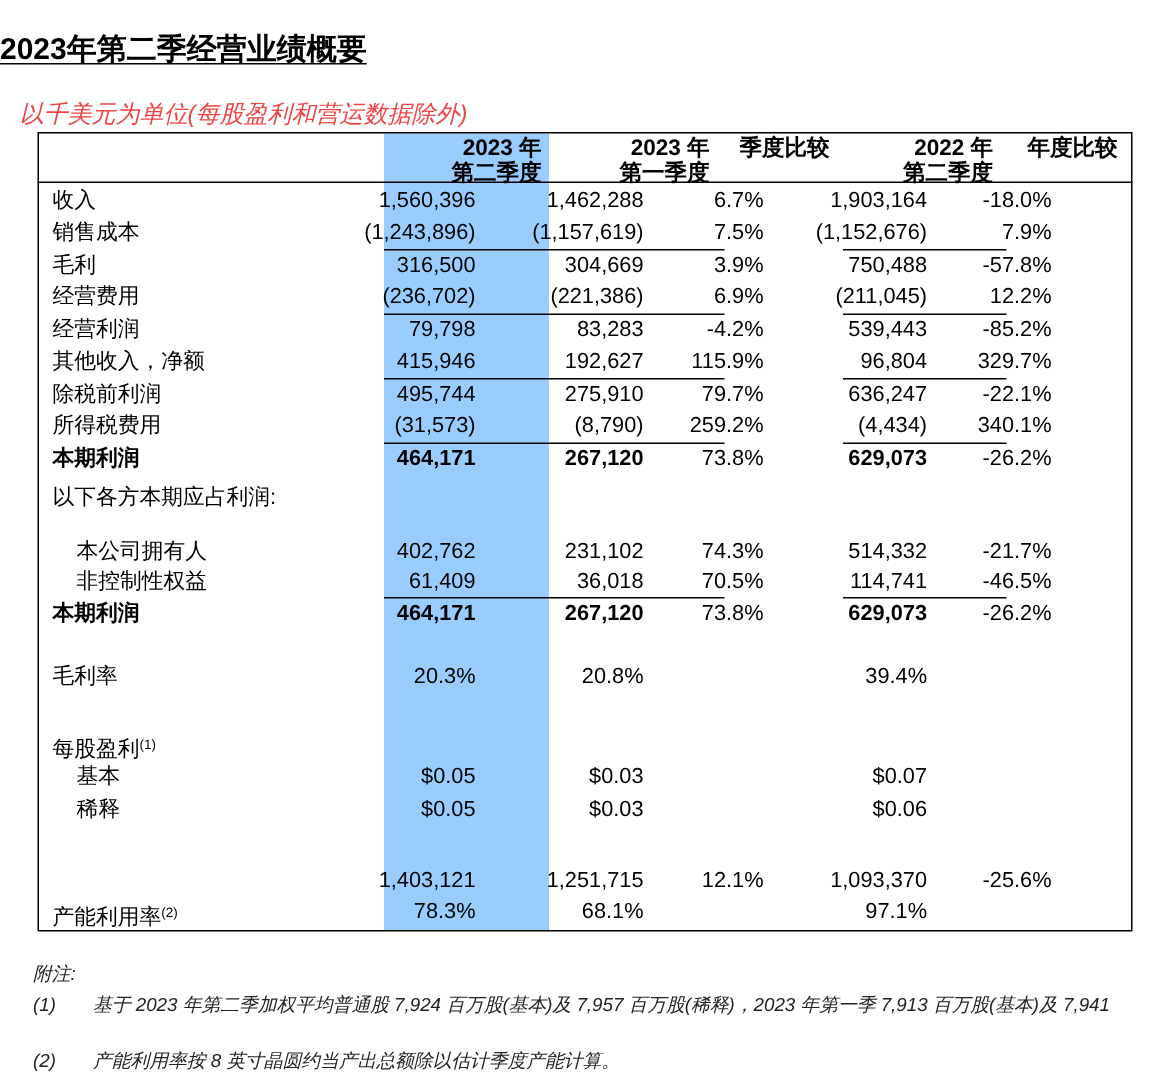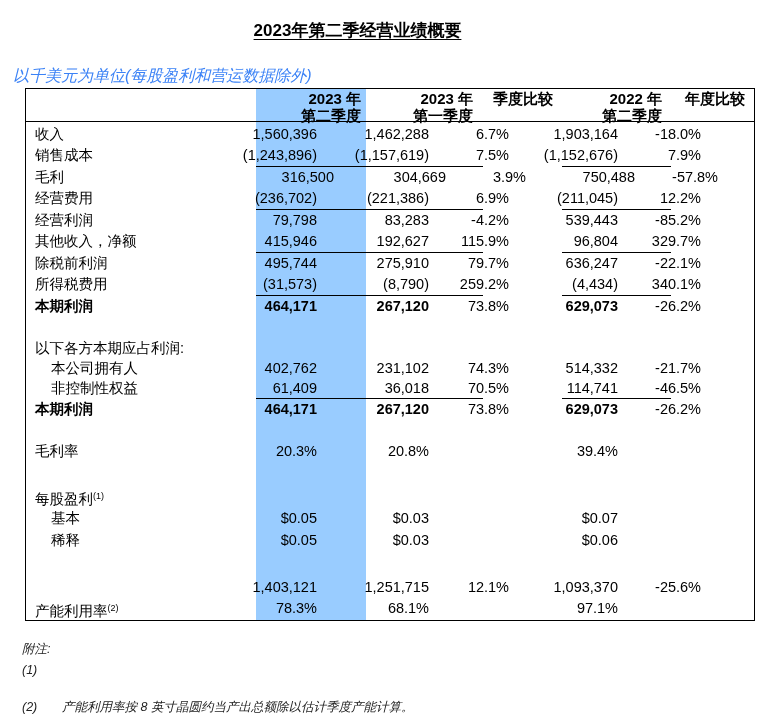--- a/index.html
+++ b/index.html
@@ -1,21 +1,21 @@
 <!DOCTYPE html>
 <html><head>
 <meta charset="utf-8">
 <style>
   html, body { margin: 0; padding: 0; background: #ffffff; }
   body { width: 779px; height: 721px; position: relative; overflow: hidden;
          font-family: "Liberation Sans", "DejaVu Sans", sans-serif; color: #000; }
-  .title { position: absolute; left: 0; width: 715px; top: 19px; text-align: center;
-           font-size: 17px; font-weight: bold; }
+  .title { position: absolute; left: 0; width: 715px; top: 19px; 
+           font-size: 20px; font-weight: bold; }
   .title span { text-decoration: underline; text-underline-offset: 3px; text-decoration-thickness: 1px; }
-  .unit { position: absolute; left: 13px; top: 66px; font-size: 16px; font-style: italic; color: #3b82f6; }
+  .unit { position: absolute; left: 13px; top: 66px; font-size: 16px; font-style: italic; color: #ef4444; }
   .table-box { position: absolute; left: 25px; top: 88px; width: 730px; height: 533px;
                border: 1px solid #000; box-sizing: border-box; }
   .blue-col { position: absolute; left: 256px; top: 89px; width: 110px; height: 531px; background: #99ccff; }
   .hdr-line { position: absolute; left: 25px; top: 121px; width: 730px; height: 0; border-top: 1.5px solid #000; }
   .hdr { position: absolute; font-size: 15px; font-weight: bold; text-align: right; line-height: 17px; }
   .row { position: absolute; left: 0; width: 735px; height: 20px; font-size: 14.5px; line-height: 20px; }
   .row .label { position: absolute; left: 35px; white-space: nowrap; }
   .row .label.indent { left: 51px; }
   .row .c { position: absolute; text-align: right; white-space: nowrap; }
   .row .c1 { right: calc(779px - 361px); }
@@ -72,21 +72,21 @@
 <div class="row" style="top:145px;">
   <span class="label">销售成本</span>
   <span class="c c1">(1,243,896)</span>
     <span class="c c2">(1,157,619)</span>
   <span class="c c3">7.5%</span>
     <span class="c c4">(1,152,676)</span>
   <span class="c c5">7.9%</span>
 </div>
 <div class="uline" style="left:256px; width:227px; top:166px;"></div>
 <div class="uline" style="left:562px; width:109px; top:166px;"></div>
-<div class="row" style="top:167px;padding-left:17px;">
+<div class="row" style="top:167px;">
   <span class="label">毛利</span>
   <span class="c c1">316,500</span>
     <span class="c c2">304,669</span>
   <span class="c c3">3.9%</span>
     <span class="c c4">750,488</span>
   <span class="c c5">-57.8%</span>
 </div>
 <div class="row" style="top:188px;">
   <span class="label">经营费用</span>
   <span class="c c1">(236,702)</span>
@@ -135,21 +135,21 @@
 <div class="uline" style="left:562px; width:109px; top:295px;"></div>
 <div class="row bold" style="top:296px;">
   <span class="label">本期利润</span>
   <span class="c c1">464,171</span>
     <span class="c c2">267,120</span>
   <span class="c c3">73.8%</span>
     <span class="c c4">629,073</span>
   <span class="c c5">-26.2%</span>
 </div>
 
-<div class="row" style="top:338px;">
+<div class="row" style="top:322px;">
   <span class="label">以下各方本期应占利润:</span>
 </div>
 <div class="row" style="top:358px;">
   <span class="label indent">本公司拥有人</span>
   <span class="c c1">402,762</span>
     <span class="c c2">231,102</span>
   <span class="c c3">74.3%</span>
     <span class="c c4">514,332</span>
   <span class="c c5">-21.7%</span>
 </div>
@@ -205,18 +205,18 @@
 <div class="row" style="top:598px;">
   <span class="label"><span>产能利用率</span><sup>(2)</sup></span>
   <span class="c c1">78.3%</span>
     <span class="c c2">68.1%</span>
   <span class="c c4">97.1%</span>
 </div>
 
 <div class="notes">附注:</div>
 <div class="note" style="left:22px; top:660px; width:740px; height:44px;">
   <span class="num">(1)</span>
-  <span class="txt"><br></span>
+  <span class="txt"><span>基于 2023 年第二季加权平均普通股 7,924 百万股(基本)及 7,957 百万股(稀释)，2023 年第一季 7,913 百万股(基本)及 7,941</span><br></span>
 </div>
 <div class="note" style="left:22px; top:697px; width:740px; height:22px;">
   <span class="num">(2)</span>
   <span class="txt">产能利用率按 8 英寸晶圆约当产出总额除以估计季度产能计算。</span>
 </div>
 
 </body></html>

